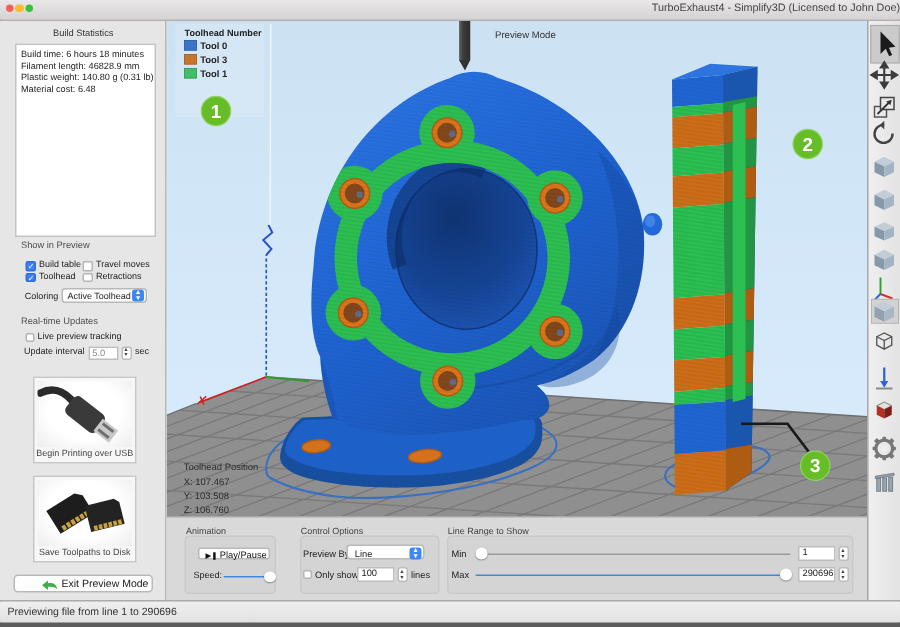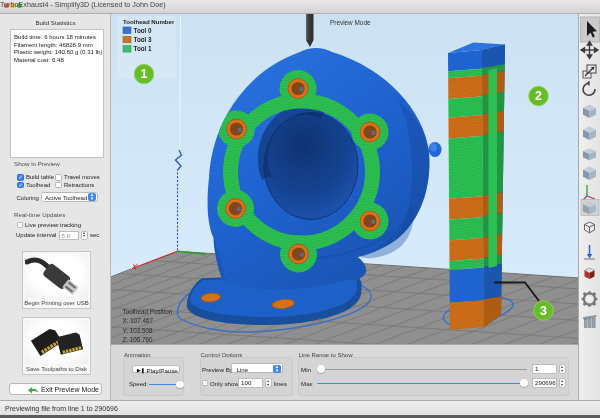--- a/index.html
+++ b/index.html
@@ -2,21 +2,21 @@
 <html><head>
 <meta charset="utf-8">
 <style>
   html,body{margin:0;padding:0;}
   body{width:600px;height:418px;overflow:hidden;font-family:"Liberation Sans",sans-serif;}
   .abs{position:absolute;}
   #win{position:relative;width:600px;height:418px;background:#e4e4e4;box-shadow:inset 1px 0 0 #ababab, inset -1px 0 0 #ababab;}
   
   #titlebar{left:0;top:0;width:600px;height:14px;background:linear-gradient(#e9e7e7,#d4d2d2);border-bottom:1px solid #b1afaf;box-sizing:border-box;}
   .tl{position:absolute;top:2.8px;width:5.5px;height:5.5px;border-radius:50%;}
-  #title{position:absolute;left:0;right:0;top:0;text-align:left;font-size:7.2px;color:#454545;}
+  #title{position:absolute;left:0;right:0;top:0;text-align:right;font-size:7.2px;color:#454545;}
   
   #lpanel{left:0;top:14px;width:111px;height:386px;background:#e6e6e6;border-right:1px solid #b7b7b7;box-sizing:border-box;}
   .seclabel{position:absolute;font-size:6.2px;color:#4e4e4e;white-space:nowrap;}
   .whitebox{position:absolute;background:#fff;border:1px solid #c3c3c3;box-sizing:border-box;}
   .cb{position:absolute;width:6.5px;height:6.5px;border:1px solid #b5b5b5;background:#fff;border-radius:1.5px;box-sizing:border-box;}
   .cbc{background:#3b80f5;border-color:#2f6fe0;}
   .cbc:after{content:"✓";color:#fff;font-size:5.5px;position:absolute;left:0.5px;top:-0.8px;}
   .lbl7{position:absolute;font-size:6px;color:#222;white-space:nowrap;}
   .btnimg{position:absolute;background:#f7f7f7;border:1px solid #c6c6c6;box-sizing:border-box;}
   

